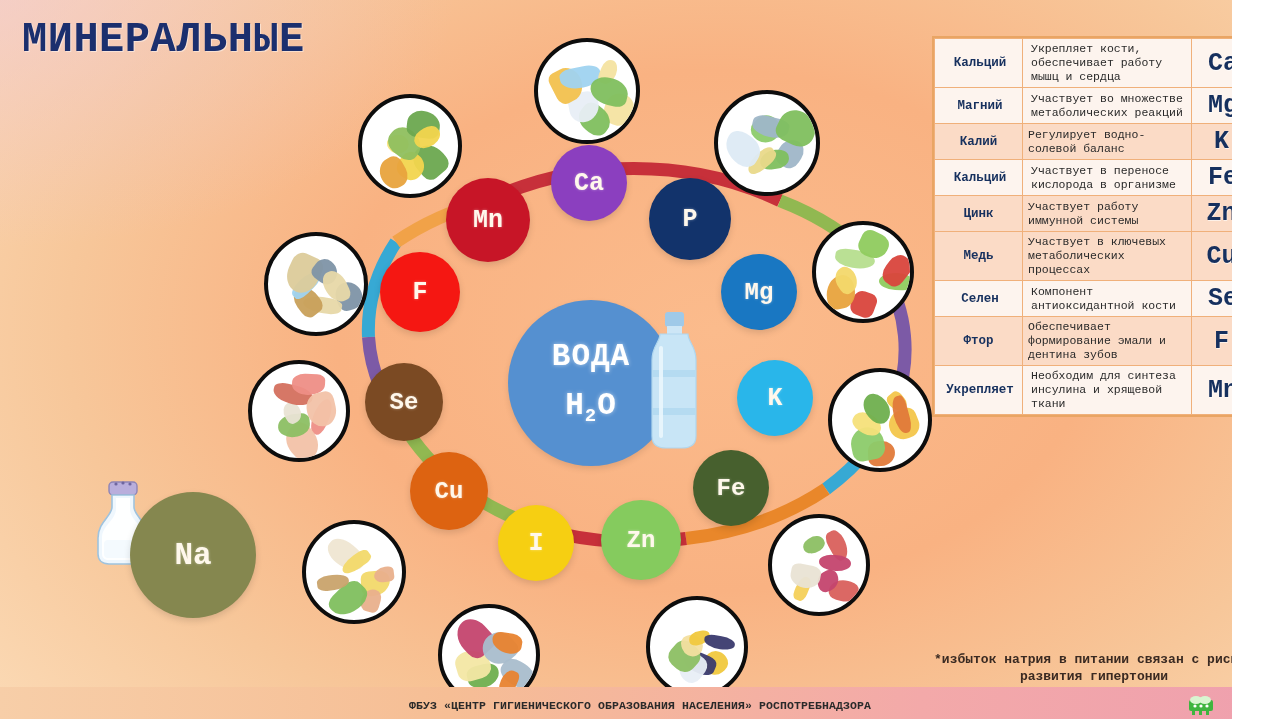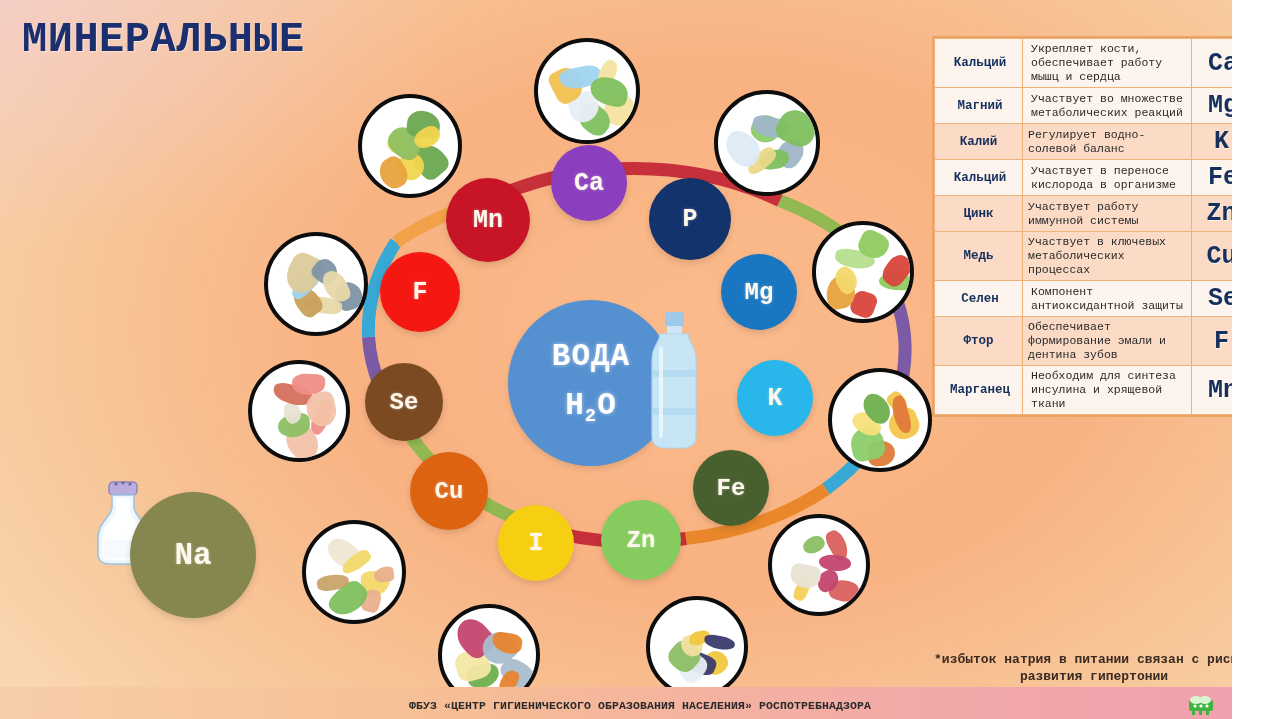--- a/index.html
+++ b/index.html
@@ -338,30 +338,30 @@
             <td class="c-desc">Участвует  работу иммунной  системы</td>
             <td class="c-sym">Zn</td>
           </tr>
           <tr class="even">
             <td class="c-name">Медь</td>
             <td class="c-desc">Участвует в ключевых метаболических процессах</td>
             <td class="c-sym">Cu</td>
           </tr>
           <tr class="odd">
             <td class="c-name">Селен</td>
-            <td class="c-desc">Компонент антиоксидантной  защиты</td>
+            <td class="c-desc">Компонент антиоксидантной  кости</td>
             <td class="c-sym">Se</td>
           </tr>
           <tr class="even">
             <td class="c-name">Фтор</td>
             <td class="c-desc">Обеспечивает формирование эмали и дентина зубов</td>
             <td class="c-sym">F</td>
           </tr>
           <tr class="odd">
-            <td class="c-name">Марганец</td>
+            <td class="c-name">Укрепляет</td>
             <td class="c-desc">Необходим для синтеза инсулина  и хрящевой ткани</td>
             <td class="c-sym">Mn</td>
           </tr>
         </tbody>
     </table>
   </div>
   <div class="tbl-note">*избыток натрия в питании связан с риском развития гипертонии</div>
 
   <div class="footer-bar"></div>
   <div class="footer-text">ФБУЗ «ЦЕНТР ГИГИЕНИЧЕСКОГО ОБРАЗОВАНИЯ НАСЕЛЕНИЯ» РОСПОТРЕБНАДЗОРА</div>

